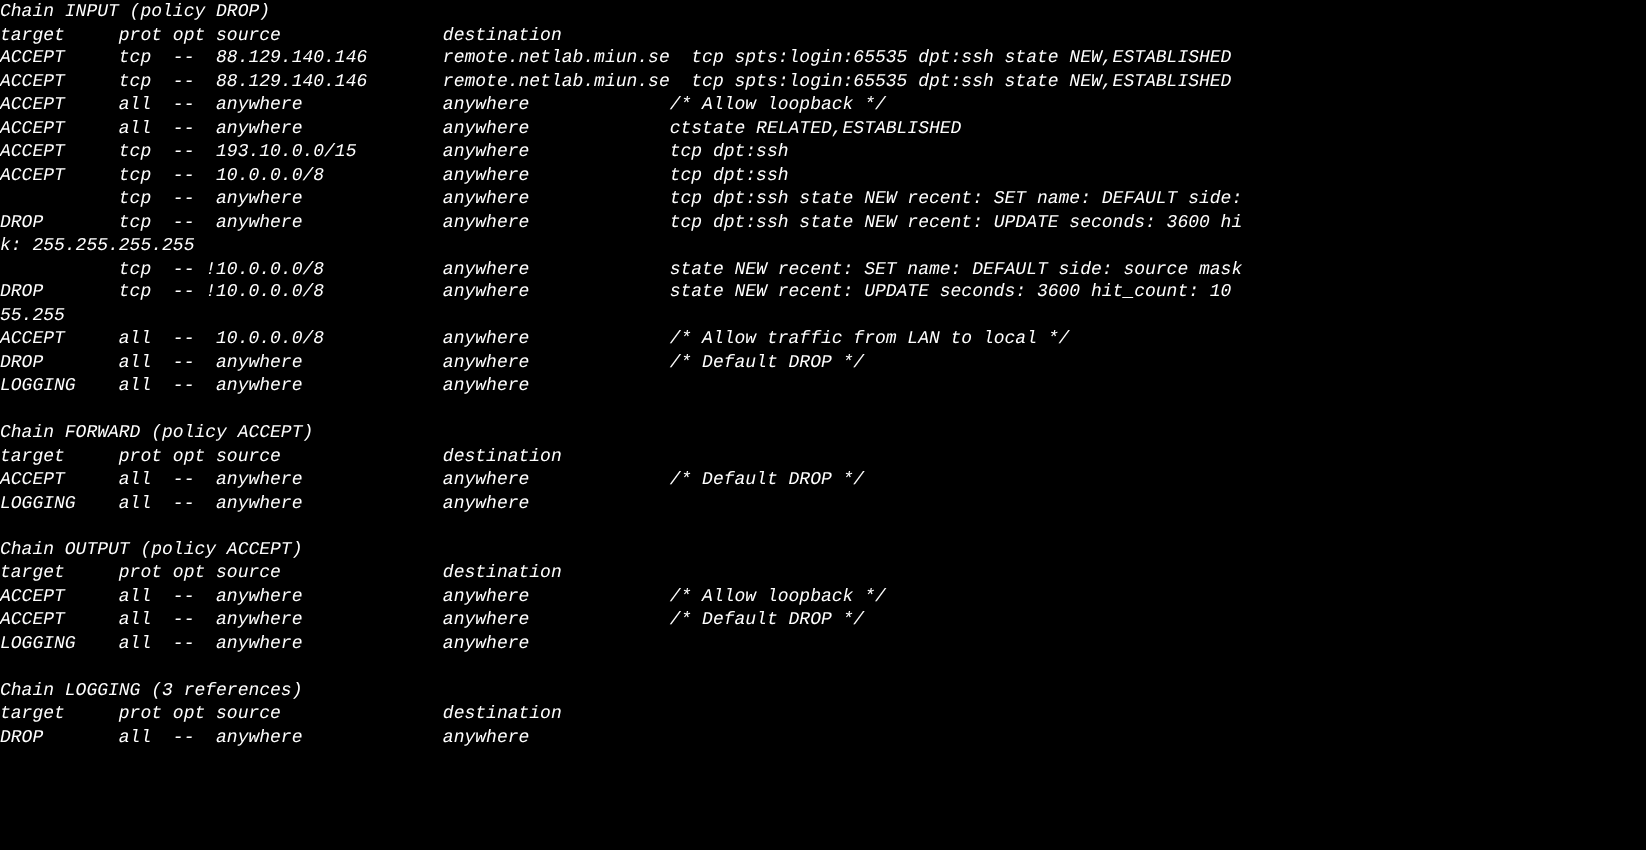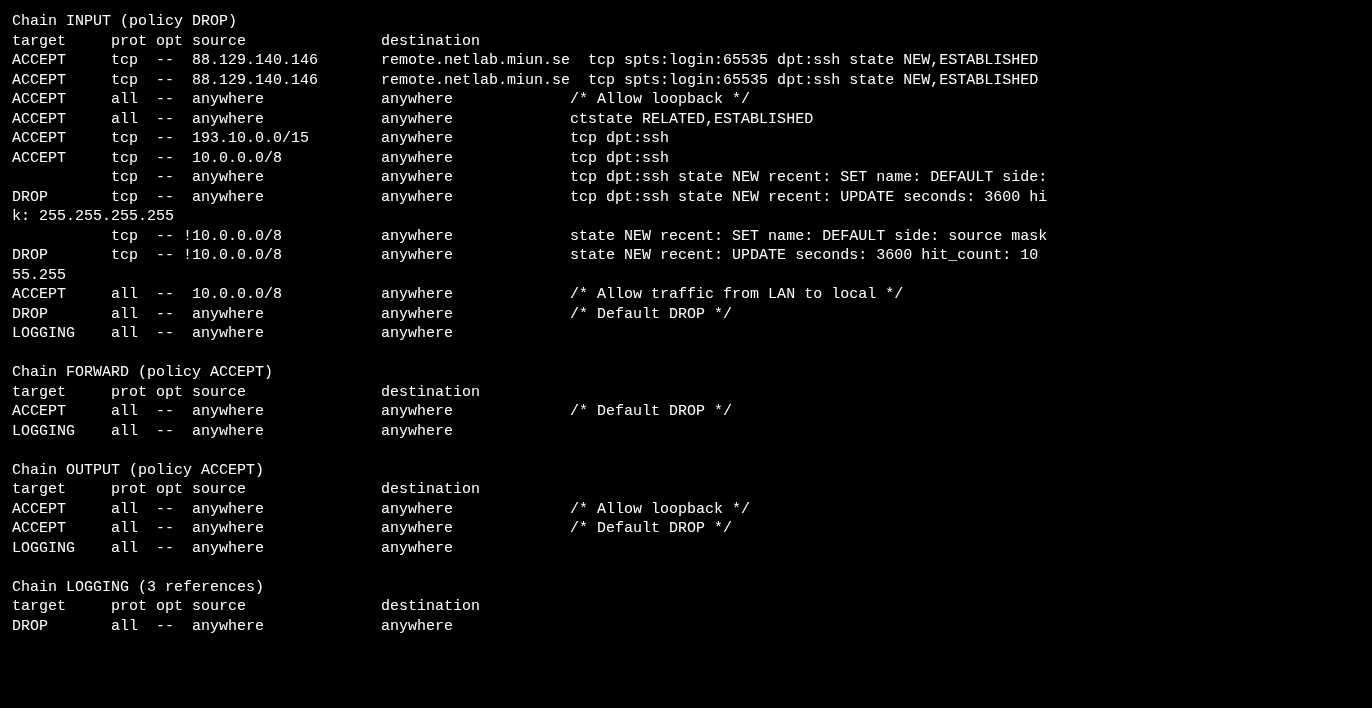--- a/index.html
+++ b/index.html
@@ -8,24 +8,25 @@
     background: #000000;
     color: #ffffff;
     font-family: "Courier New", Courier, monospace;
     font-size: 15px;
     line-height: 1.3;
     width: 1372px;
     height: 708px;
     overflow: hidden;
   }
   pre {
-    margin: 12px;
+    margin: 0;
     padding: 0;
     font-family: inherit;
     white-space: pre;
+    font-style: italic;
   }
   .term {
     padding: 0;
   }
 </style>
 </head>
 <body>
 
 <pre class="term"><span>Chain INPUT (policy DROP)</span>
 <span>target     prot opt source               destination</span>

